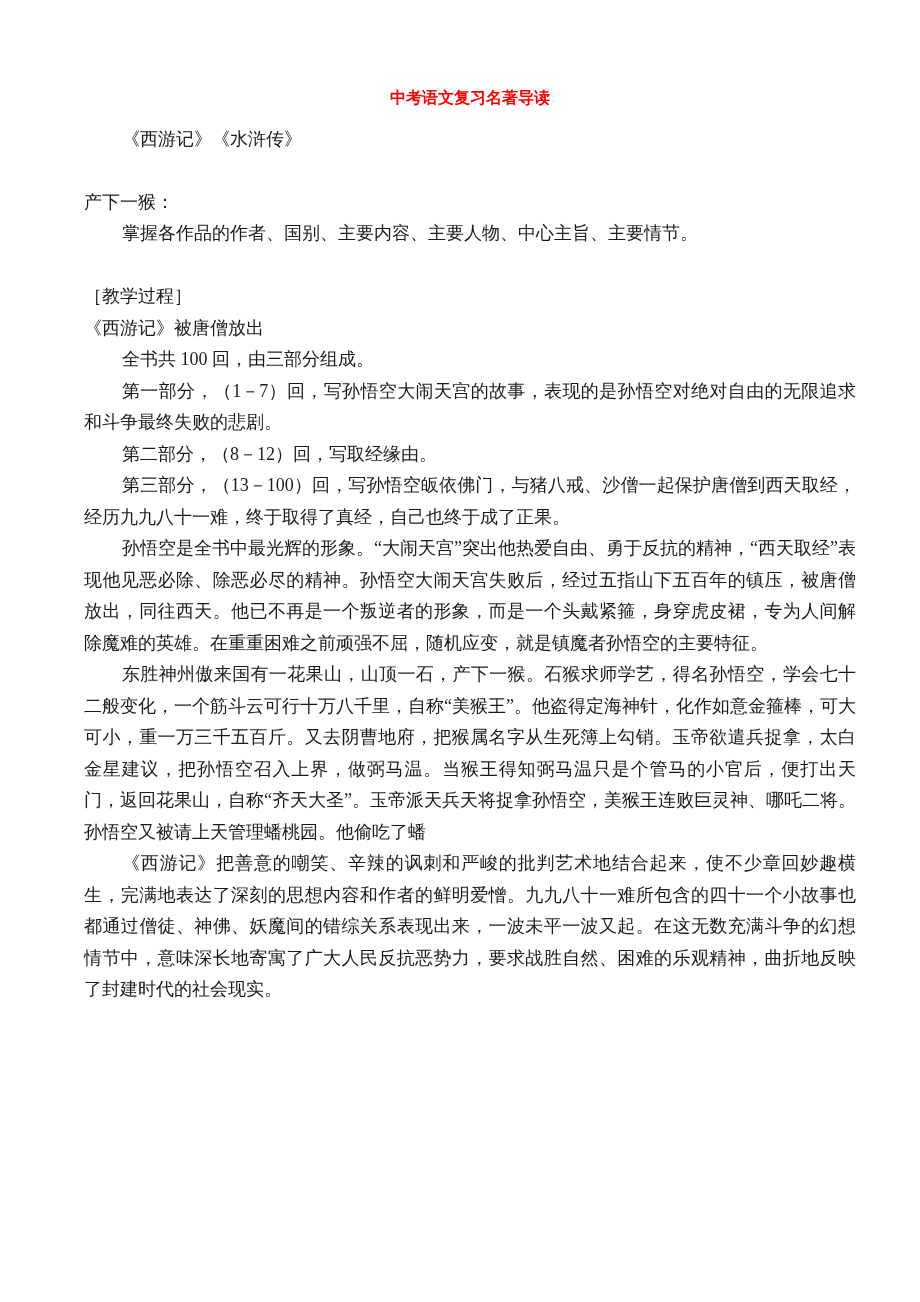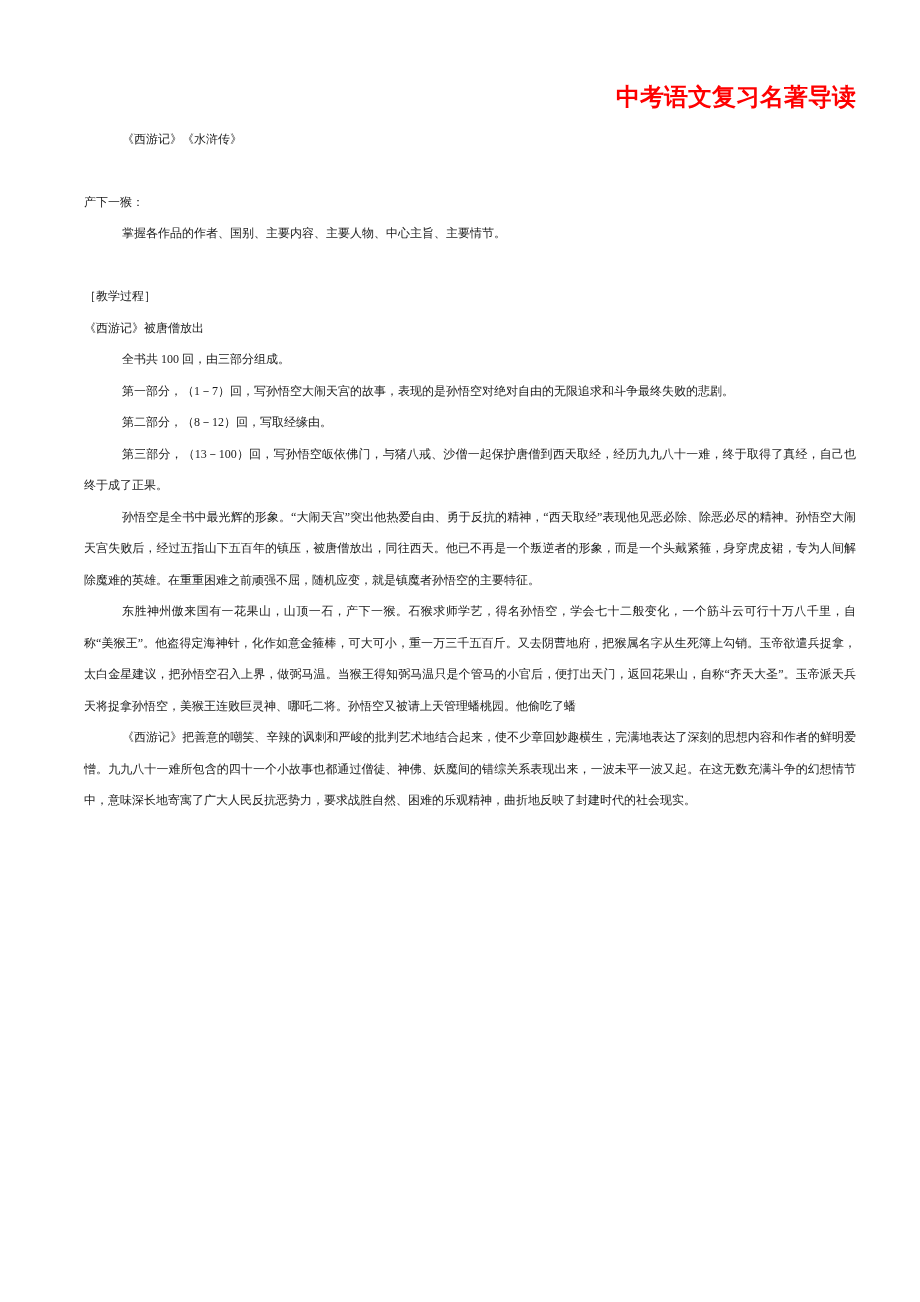--- a/index.html
+++ b/index.html
@@ -16,29 +16,29 @@
   }
   .page {
     box-sizing: border-box;
     width: 920px;
     height: 1302px;
     background: #ffffff;
     padding: 82px 64px 0 84px;
   }
   .doc-title {
     margin: 0 0 10px 0;
-    text-align: right;
-    font-size: 24px;
+    text-align: center;
+    font-size: 16px;
     font-weight: bold;
     line-height: 31.5px;
     color: #fe0000;
   }
   .para {
     margin: 0;
-    font-size: 12px;
+    font-size: 18px;
     line-height: 31.5px;
     min-height: 31.5px;
     text-align: justify;
     word-break: break-all;
   }
   .indent {
     text-indent: 38px;
   }
   .gap-after {
     margin-bottom: 31.5px;

